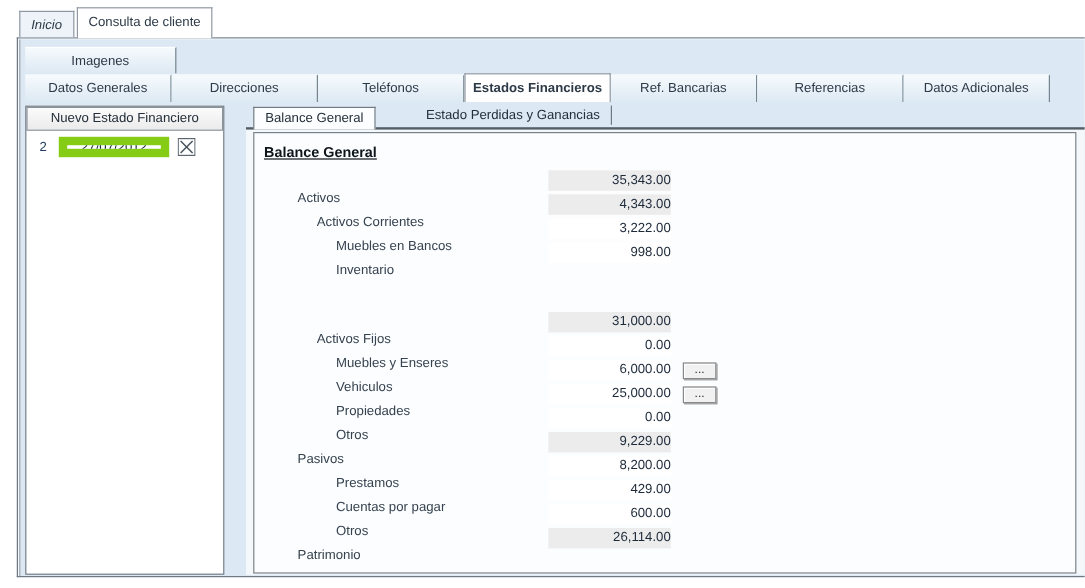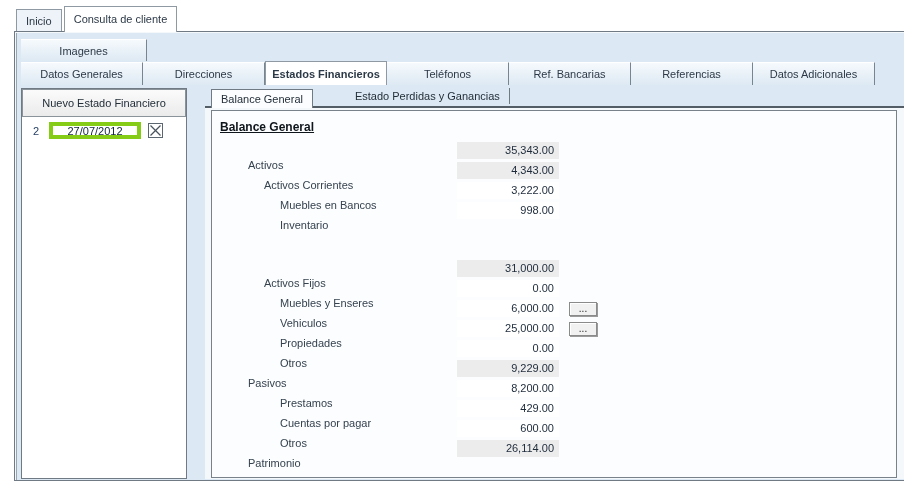--- a/index.html
+++ b/index.html
@@ -9,21 +9,21 @@
     font-family:"Liberation Sans", sans-serif;
     font-size:11px;
     color:#2c3947;
     overflow:hidden;
     position:relative;
   }
 
   
   .window-tabs { height:31px; padding-left:16px; display:flex; align-items:flex-end; background:#fff; position:relative; z-index:3; }
   .wtab { border:1px solid #8f99a3; border-bottom:none; padding:0 9px; display:flex; align-items:center; white-space:nowrap; cursor:default; }
-  .wtab.inactive { height:22px; background:#edf3f8; margin-right:2px; }
+  .wtab.inactive { height:22px; background:#edf3f8; margin-right:2px;font-style:italic; }
   .wtab.active { height:26px; background:#ffffff; margin-bottom:-1px; padding-bottom:1px; }
 
   
   .main-panel {
     margin-left:14px; height:450px; background:#dce8f3;
     border-left:1px solid #6f7a84; border-bottom:1px solid #6f7a84; border-top:1px solid #6f7a84;
     box-shadow: inset 0 1px 0 #f4f8fb, inset 1px 0 0 #f4f8fb, inset 2px 0 0 #9aa4ad;
     display:flex; flex-direction:column;
   }
 
@@ -44,29 +44,29 @@
   .tabs-row3 .tab.active {
     background:#ffffff; font-weight:bold; height:24px; margin-top:-1px;
     border:1px solid #8f99a3; border-bottom:none; position:relative; z-index:2;
   }
 
   
   .page { flex:1; display:flex; padding:3px 0 1px 6px; }
 
   .left-panel { width:166px; background:#ffffff; border:1px solid #6f7a84; display:flex; flex-direction:column; }
   .list-header {
-    height:28px; width:100%;
+    height:20px; width:100%;
     background:linear-gradient(#fbfbfb,#ebebeb);
     border:1px solid #8a929a; font:11px "Liberation Sans", sans-serif; color:#232e39;
     cursor:pointer;
   }
   .list-row { display:flex; align-items:center; margin-top:5px; padding-left:8px; gap:7px; }
   .row-num { width:12px; color:#1f3a5f; text-align:center; }
   .date-input {
-    width:92px; height:17px; border:4px solid #84cc16; background:#fff;
+    width:92px; height:17px; border:7px solid #84cc16; background:#fff;
     text-align:center; font:11px "Liberation Sans", sans-serif; color:#10233c; padding:0;
   }
   .x-icon { display:inline-flex; cursor:pointer; }
 
   .gap-strip { width:18px; }
 
   .right-area { flex:1; display:flex; flex-direction:column; min-width:0; }
   .inner-tabs { height:18px; display:flex; align-items:flex-end; padding-left:6px; position:relative; z-index:2; }
   .itab { padding:0 9px; display:flex; align-items:center; white-space:nowrap; cursor:default; color:#242f3a; }
   .itab.active {
@@ -83,21 +83,21 @@
   .balance-title { margin-left:8px; font-weight:bold; font-size:12px; text-decoration:underline; color:#0e151b; }
   .balance-rows { margin-top:7px; }
 
   .brow { height:20px; position:relative; }
   .blabel { position:absolute; top:18px; color:#35424f; }
   .blabel.lvl1 { left:36px; }
   .blabel.lvl2 { left:52px; }
   .blabel.lvl3 { left:68px; }
   .bval {
     position:absolute; left:245px; top:1px; width:102px; height:17px; line-height:17px;
-    text-align:right; padding-right:5px; background:#ffffff; color:#1d2a3a;
+    text-align:right; background:#ffffff; color:#1d2a3a;
   }
   .bval.ro { background:#ececec; }
   .bbtn {
     position:absolute; left:357px; top:3px; width:28px; height:14px;
     background:#f1f1f1; border:1px solid #8a8a8a;
     box-shadow: inset 1px 1px 0 #ffffff, 1px 1px 0 #9a9a9a;
     font:10px "Liberation Sans", sans-serif; line-height:8px; color:#222; cursor:pointer;
   }
   .spacer { height:38px; }
 </style>
@@ -111,22 +111,22 @@
 
 <div class="main-panel">
 
   <div class="tabs-row2">
     <div class="tab">Imagenes</div>
   </div>
 
   <div class="tabs-row3">
     <div class="tab">Datos Generales</div>
     <div class="tab">Direcciones</div>
+    <div class="tab">Teléfonos</div>
     <div class="tab active">Estados Financieros</div>
-    <div class="tab">Teléfonos</div>
     <div class="tab">Ref. Bancarias</div>
     <div class="tab">Referencias</div>
     <div class="tab">Datos Adicionales</div>
   </div>
 
   <div class="page">
 
     <div class="left-panel">
       <button class="list-header">Nuevo Estado Financiero</button>
       <div class="list-row">

